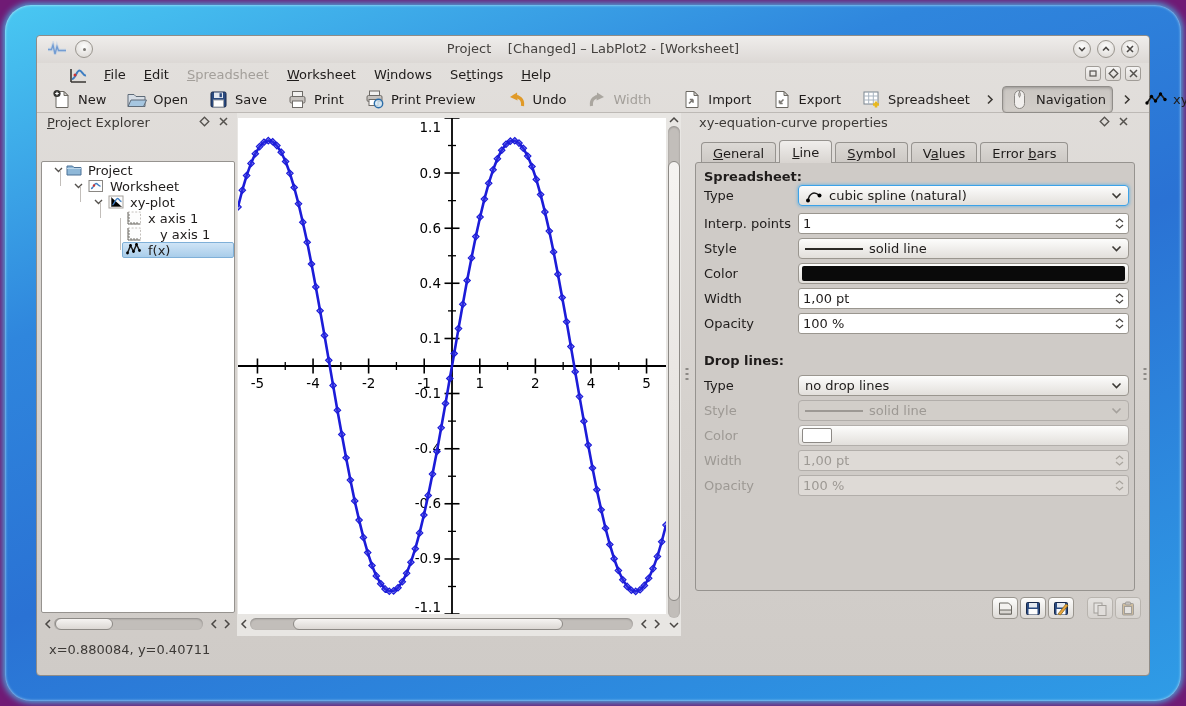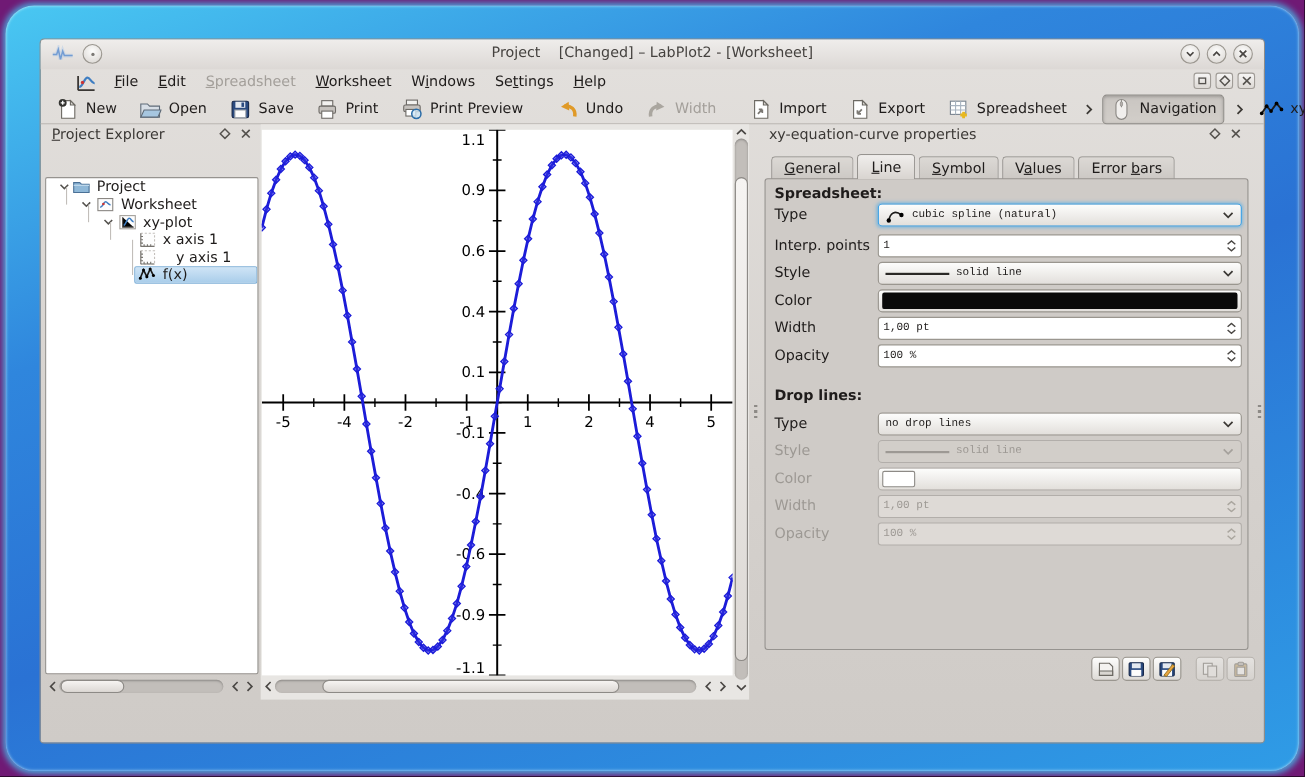--- a/index.html
+++ b/index.html
@@ -81,21 +81,21 @@
   .tabs{position:absolute;left:8px;top:26px;display:flex;align-items:flex-end;height:23px;}
   .tab{padding:3px 11px 2px;border:1px solid #96938f;border-bottom:none;border-radius:4px 4px 0 0;
        background:linear-gradient(#dcd9d5,#ccc8c4);margin-right:3px;font-size:13px;position:relative;top:1px;}
   .tab.active{background:linear-gradient(#f0eeec,#d8d4d0);padding:4px 12px 3px;top:1px;z-index:2;}
   .tab u{text-decoration:underline;}
   .prop-frame{position:absolute;left:2px;top:49px;width:440px;height:429px;background:#cfcbc7;
               border:1px solid #96938f;border-radius:3px;}
   .sec-header{position:absolute;left:8px;font-weight:bold;font-size:13px;}
   .prop-label{position:absolute;left:8px;font-size:13px;}
   .prop-label.disabled{color:#9d9994;}
-  .ctrl{position:absolute;left:102px;width:331px;height:21px;font-size:10px;font-family:Liberation Mono, monospace;}
+  .ctrl{position:absolute;left:102px;width:331px;height:21px;font-size:13px;}
   .combo{display:flex;align-items:center;gap:6px;padding:0 6px;border:1px solid #9a968f;border-radius:4px;
          background:linear-gradient(#fdfdfc,#e2dfdb);height:21px;}
   .combo.focused{border:1px solid #3ba2e8;box-shadow:0 0 3px 1px rgba(70,170,235,.55);}
   .combo.disabled{background:#d2cec9;color:#9d9994;border-color:#b2aeaa;}
   .combo .chev{margin-left:auto;}
   .line-sample{width:58px;height:2px;background:#2b2926;}
   .combo.disabled .line-sample{background:#9d9994;}
   .spin{display:flex;align-items:center;padding:0 4px;border:1px solid #9a968f;border-radius:3px;
         background:#fff;height:21px;}
   .spin.disabled{background:#dedad6;color:#9d9994;border-color:#b2aeaa;}
@@ -769,14 +769,17 @@
               </span>
             </span>
           </div>
       </div>
 
       <div class="rstrip">
           <span class="dots"></span>
         </div>
     </div>
 
+    <div class="statusbar">
+      <span class="txt">x=0.880084, y=0.40711</span>
+    </div>
   </div>
 </div>
 
 </body></html>

